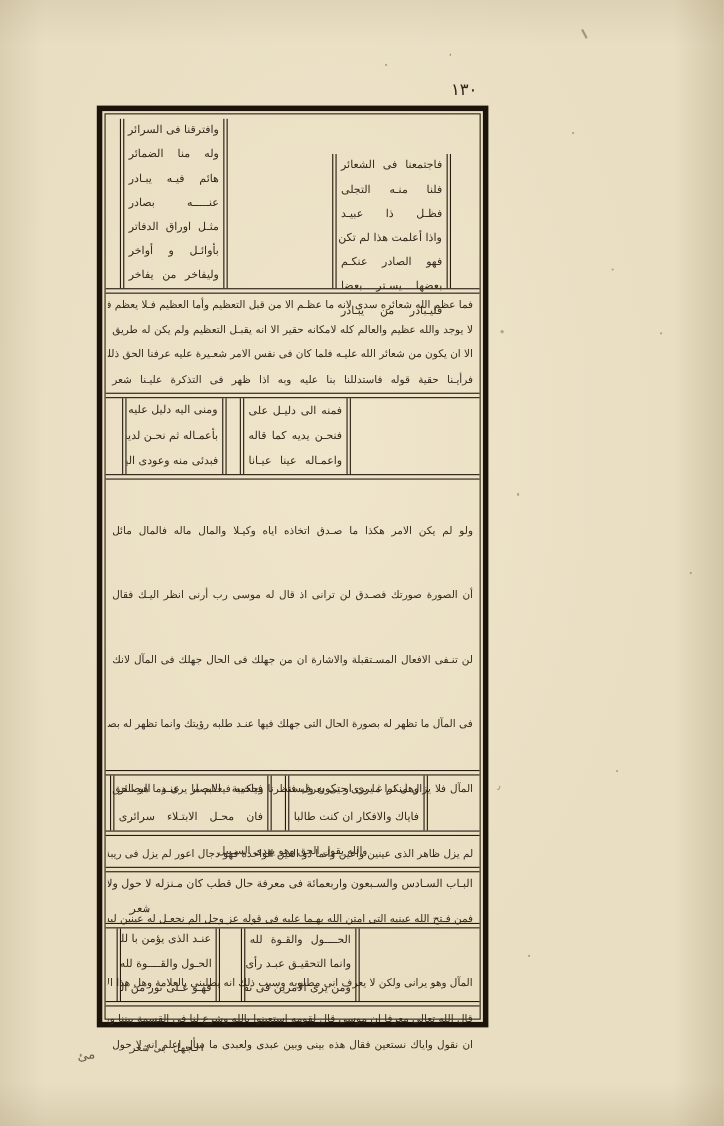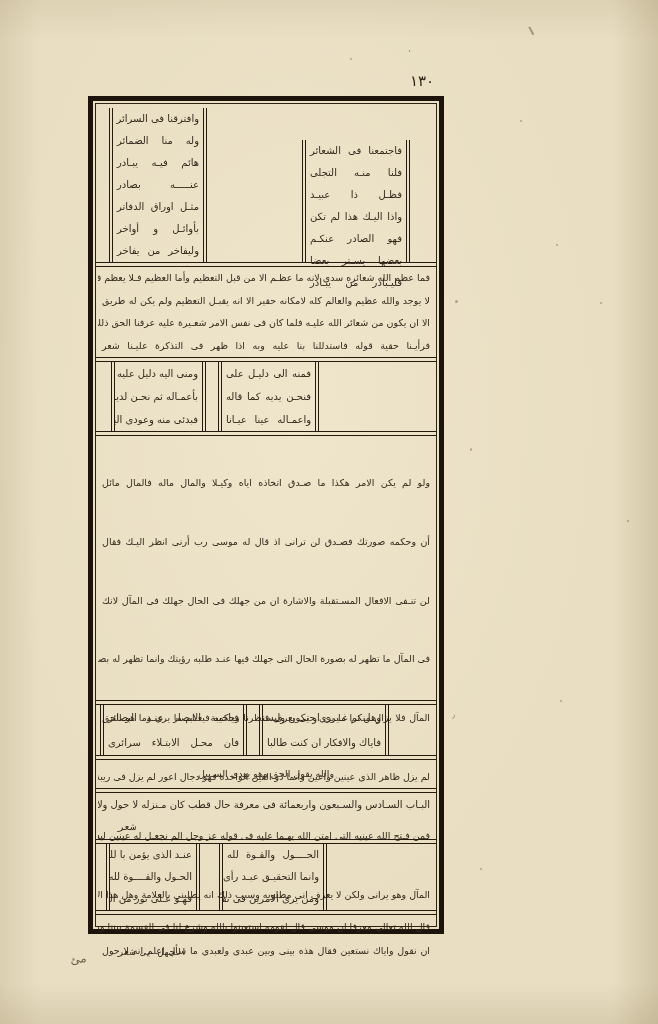--- a/index.html
+++ b/index.html
@@ -63,21 +63,21 @@
   <span class="slashmark" style="left:527px;top:30px;"></span>
 
   <div class="frame">
     <div class="frame-inner">
 
       <div class="poem" style="height:154px;">
         <div class="pcol" style="left:204px;width:108px;margin-top:32px;">
           <div class="vrow r22 ar">فاجتمعنا فى الشعائر</div>
           <div class="vrow r22 ar">فلنا منـه التجلى</div>
           <div class="vrow r22 ar">فظـل ذا عبيـد</div>
-          <div class="vrow r22 ar">واذا اليـك هذا لم تكن</div>
+          <div class="vrow r22 ar">واذا أعلمت هذا لم تكن</div>
           <div class="vrow r22 ar">فهو الصادر عنكـم</div>
           <div class="vrow r22 ar">بعضها يسـتر بعضا</div>
           <div class="vrow r22 ar">فليـبادر من يبـادر</div>
         </div>
         <div class="pcol" style="left:11px;width:98px;">
           <div class="vrow r22 ar">وافترقنا فى السرائر</div>
           <div class="vrow r22 ar">وله منا الضمائر</div>
           <div class="vrow r22 ar">هائم فيـه يبـادر</div>
           <div class="vrow r22 ar">عنـــــه بصادر</div>
           <div class="vrow r22 ar">مثـل اوراق الدفاتر</div>
@@ -107,21 +107,21 @@
           <div class="vrow r23 ar">ومنى اليه دليل عليه</div>
           <div class="vrow r23 ar">بأعمـاله ثم نحـن لديه</div>
           <div class="vrow r23 ar">فبدئى منه وعودى اليه</div>
         </div>
       </div>
 
       <div class="hsep"></div>
 
       <div style="height:228px;">
         <div class="pline pline2 ar">ولو لم يكن الامر هكذا ما صـدق اتخاذه اياه وكيـلا والمال ماله فالمال مائل</div>
-        <div class="pline pline2 ar">أن وحكمه صورتك فصـدق لن ترانى اذ قال له موسى رب أرنى انظر اليـك فقال</div>
+        <div class="pline pline2 ar">أن الصورة صورتك فصـدق لن ترانى اذ قال له موسى رب أرنى انظر اليـك فقال</div>
         <div class="pline pline2 ar">لن تنـفى الافعال المسـتقبلة والاشارة ان من جهلك فى الحال جهلك فى المآل لانك</div>
         <div class="pline pline2 ar">فى المآل ما تظهر له بصورة الحال التى جهلك فيها عنـد طلبه رؤيتك وانما تظهر له بصورة حال ذلك</div>
         <div class="pline pline2 ar">المآل فلا يزال منكرا ما يرى حتى يعرف فنظرنا وحكمه فيعـلم ما يرى وما هو الحق</div>
         <div class="pline pline2 ar">لم يزل ظاهر الذى عينين واعين وانما ذو العين الواحدة فهو دجال اعور لم يزل فى ريبة التقليد معلولا</div>
         <div class="pline pline2 ar">فمن فـتح الله عينيه التى امتن الله بهـما عليه فى قوله عز وجل الم نجعـل له عينين ليشهد</div>
         <div class="pline pline2 ar">المآل وهو يرانى ولكن لا يعرف انى مطلوبه وسبب ذلك انه يطلبنى بالعلامة وهل هذا الا عين</div>
         <div class="pline pline2 endline ar">الجهل بى شعر</div>
       </div>
 
       <div class="hsep"></div>

